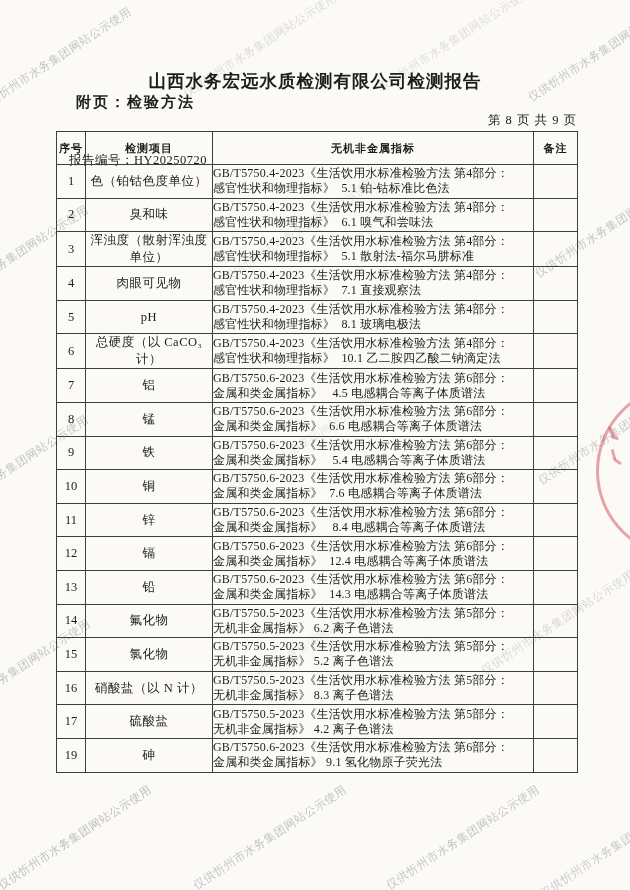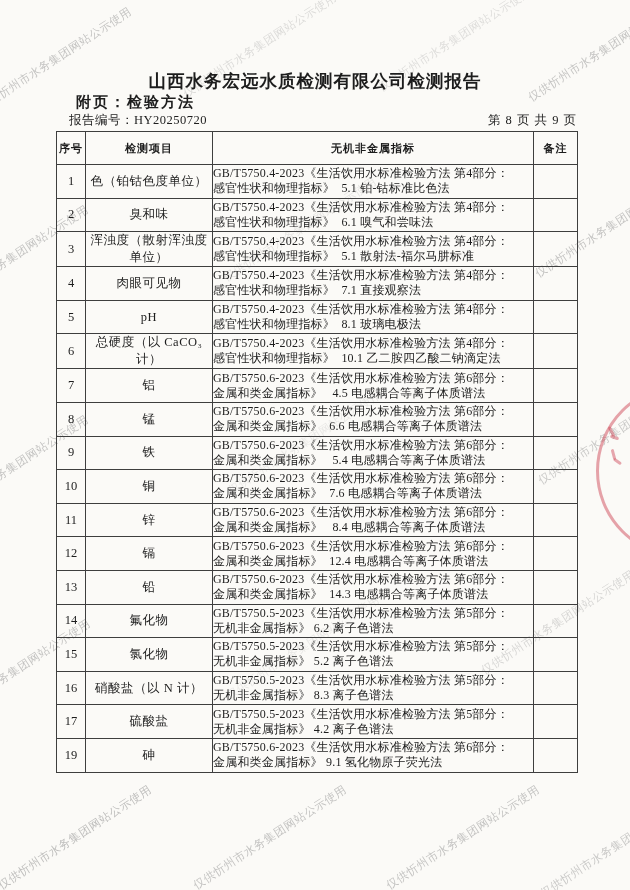--- a/index.html
+++ b/index.html
@@ -35,21 +35,21 @@
   }
   .subtitle {
     position:absolute; top:93px; left:47px;
     font-size:15px; letter-spacing:2px; font-weight:600;padding-left:29px;
   }
   .meta {
     position:absolute; top:112px; left:56px; width:521px;
     display:flex; justify-content:space-between;
     font-size:12.5px;
   }
-  .meta .report-no { padding-left:13px; letter-spacing:.5px; }
+  .meta .report-no { padding-left:13px; letter-spacing:.5px;margin-top:40px; }
   .meta .page-info { letter-spacing:1px; }
   
   table.methods {
     position:absolute; left:56px; top:131px; width:521px;
     border-collapse:collapse; table-layout:fixed;
   }
   table.methods th, table.methods td {
     border:1.5px solid #3e3e3e; padding:0; overflow:hidden;
   }
   table.methods thead th {

